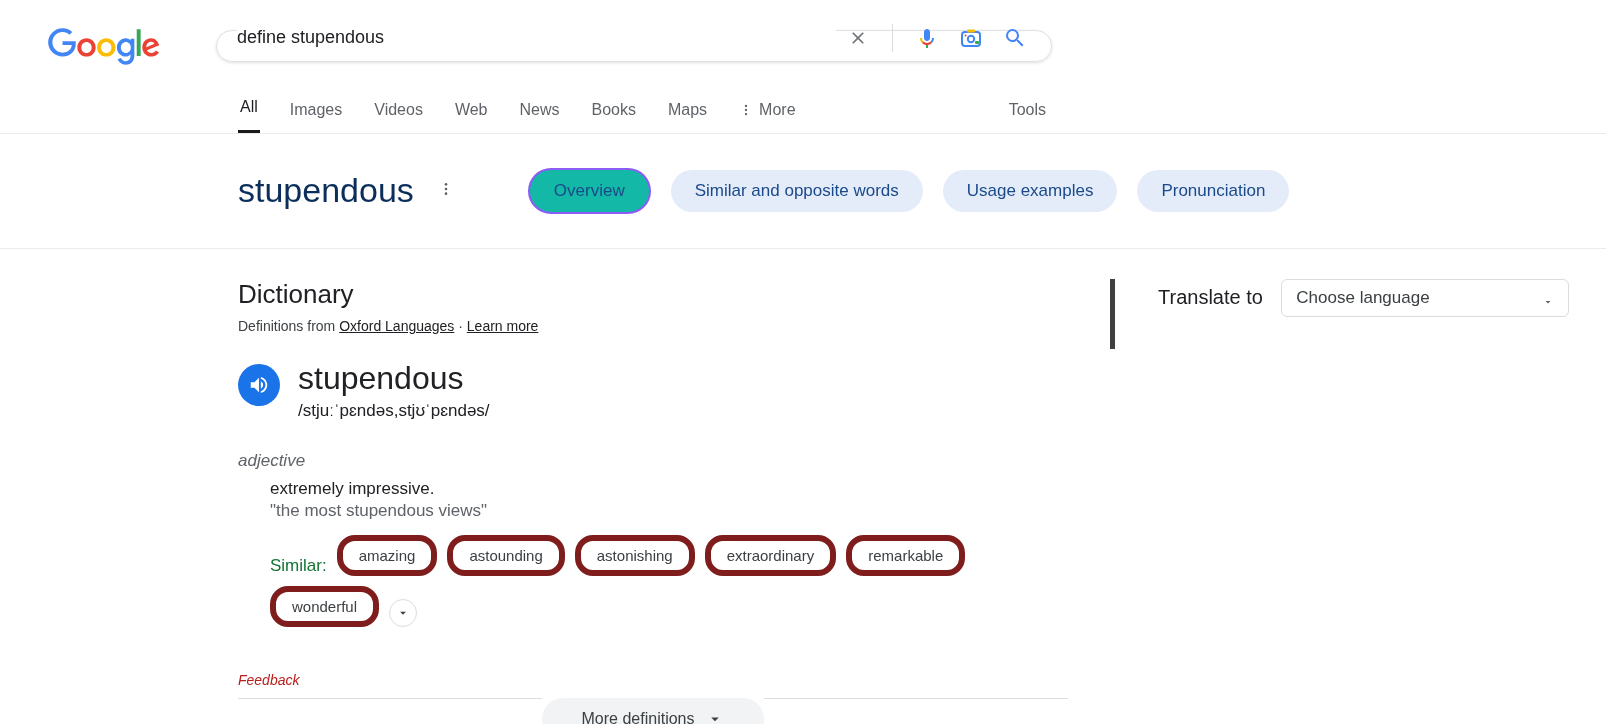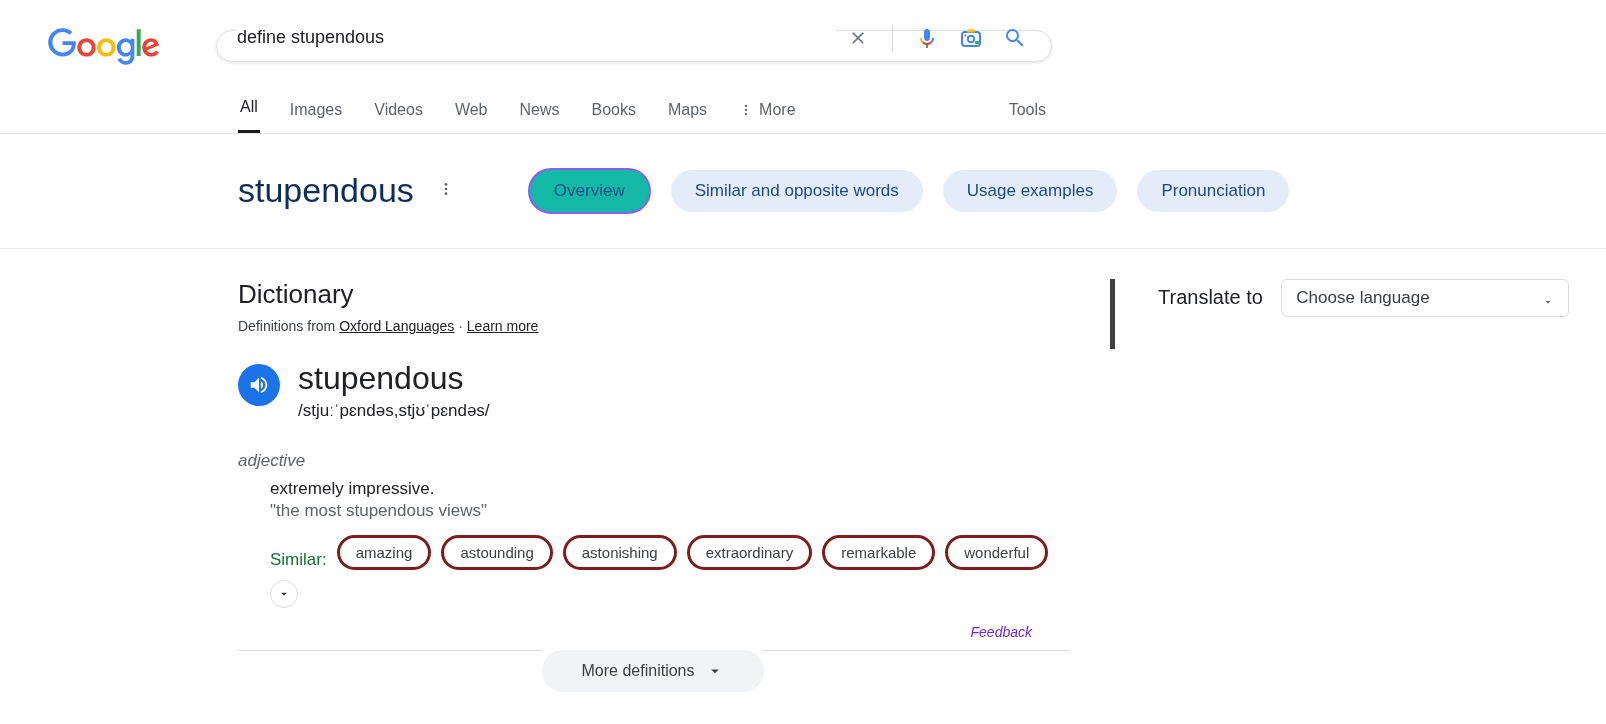--- a/index.html
+++ b/index.html
@@ -174,38 +174,38 @@
     align-items:flex-end;
     flex-wrap:wrap;
     gap:10px;
     margin-top:14px;
   }
   .similar-label {
     color:#137333;
     font-size:17px;
   }
   .syn-chip {
-    border:3px solid #7f1d1d;
+    border:6px solid #7f1d1d;
     border-radius:18px;
     padding: 6px 16px;
     font-size:15px;
     color:#3c4043;
     cursor:pointer;
   }
   .expand-chip {
     width:28px;height:28px;border:1px solid #dadce0;border-radius:50%;
     display:flex;align-items:center;justify-content:center;
     cursor:pointer;
   }
   .feedback {
-    text-align:right;
+    text-align:left;
     font-size:14px;
-    color:#6d28d9;
+    color:#b91c1c;
     font-style:italic;
-    margin-top: 16px;
+    margin-top: 45px;
     margin-right: 36px;
     cursor:pointer;
   }
   .more-row {
     display:flex;
     align-items:flex-start;
     margin-top: 10px;
   }
   .more-line { flex:1; height:1px; background:#dadce0;}
   .more-btn {

